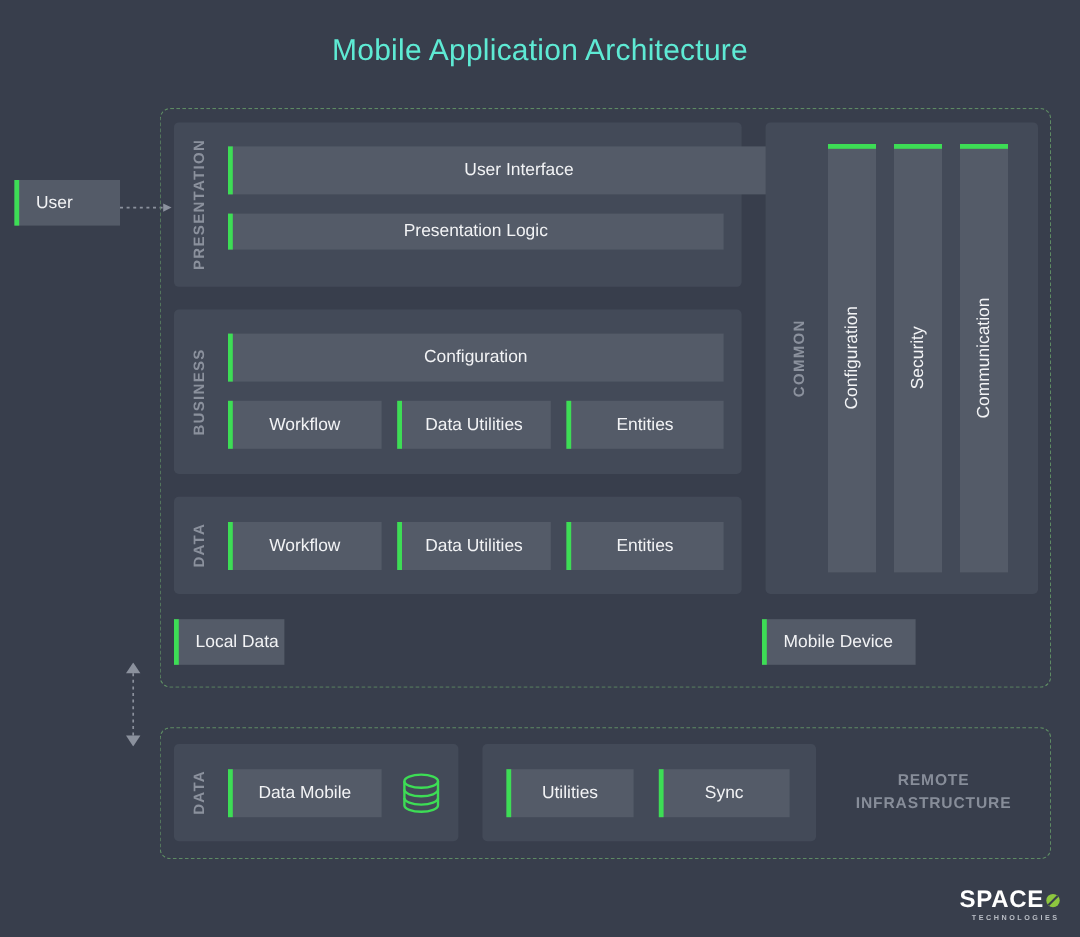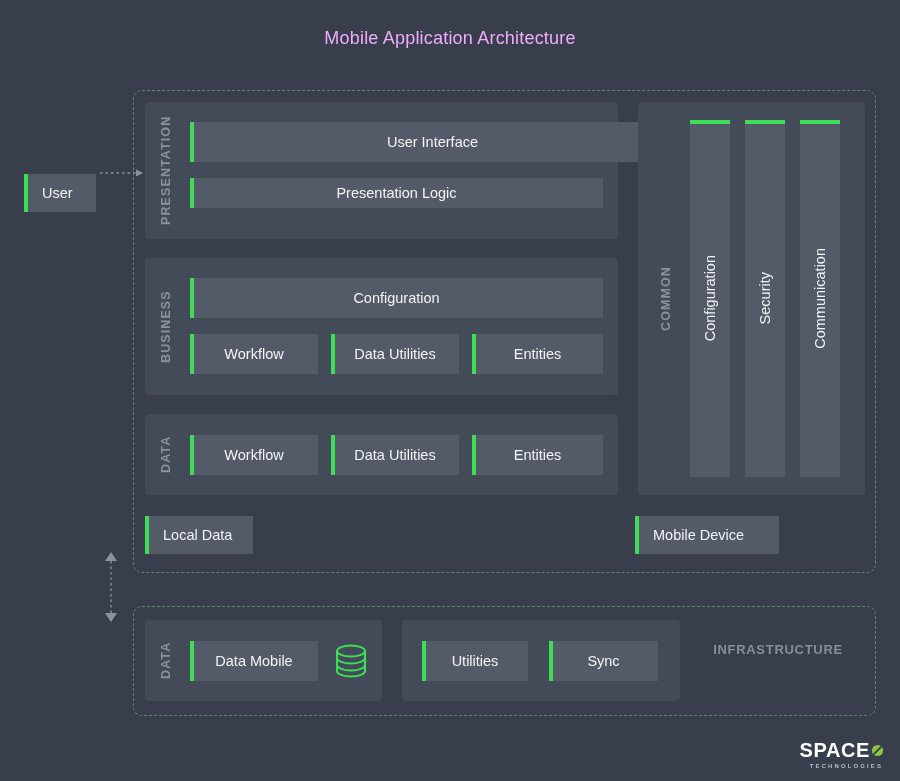--- a/index.html
+++ b/index.html
@@ -16,24 +16,24 @@
     color: #ffffff;
   }
 
   .canvas { position: absolute; inset: 0; }
 
   
   .page-title {
     position: absolute;
     top: 28px; left: 0; right: 0;
     text-align: center;
-    font-size: 18px;
+    font-size: 25px;
     font-weight: 400;
     letter-spacing: .2px;
-    color: #f0abfc;
+    color: #5eead4;
   }
 
   
   .dashed-region {
     position: absolute;
     border: 1.5px dashed #5d8a63;
     border-radius: 9px;
     box-sizing: border-box;
   }
 
@@ -171,21 +171,21 @@
   }
   .logo-mark { margin-left: 1px; display: inline-flex; }
 </style>
 </head>
 <body>
 
 <div class="canvas">
 
   <div class="page-title">Mobile Application Architecture</div>
 
-  <div class="box left" style="left:24px; top:150px; width:72px; height:38px;margin-top:24px;">
+  <div class="box left" style="left:12px; top:150px; width:88px; height:38px;">
     <span>User</span>
   </div>
 
   <svg class="user-arrow" viewBox="0 0 44 10">
     <line x1="0" y1="5" x2="36" y2="5" stroke="#8b919d" stroke-width="1.4" stroke-dasharray="2.5,3"></line>
     <path d="M36,1.5 L43,5 L36,8.5 Z" fill="#8b919d"></path>
   </svg>
 
   <div class="dashed-region" style="left:133px; top:90px; width:743px; height:483px;"></div>
 
@@ -221,25 +221,25 @@
   <div class="box" style="left:190px; top:435px; width:128px; height:40px;">
     <span>Workflow</span>
   </div>
   <div class="box" style="left:331px; top:435px; width:128px; height:40px;">
     <span>Data Utilities</span>
   </div>
   <div class="box" style="left:472px; top:435px; width:131px; height:40px;">
     <span>Entities</span>
   </div>
 
-  <div class="box left" style="left:145px; top:516px; width:108px; height:38px;">
+  <div class="box left" style="left:145px; top:516px; width:92px; height:38px;">
     <span>Local Data</span>
   </div>
 
-  <div class="box left" style="left:635px; top:516px; width:144px; height:38px;">
+  <div class="box left" style="left:635px; top:516px; width:128px; height:38px;">
     <span>Mobile Device</span>
   </div>
 
   <div class="panel" style="left:638px; top:102px; width:227px; height:393px;"></div>
   <div class="vlabel" style="left:655px; top:102px; width:22px; height:393px;">COMMON</div>
 
   <div class="vcol" style="left:690px; top:120px; width:40px; height:357px;">
     <span class="vcol-text">Configuration</span>
   </div>
   <div class="vcol" style="left:745px; top:120px; width:40px; height:357px;">
@@ -274,20 +274,21 @@
   <div class="panel" style="left:402px; top:620px; width:278px; height:81px;"></div>
 
   <div class="box" style="left:422px; top:641px; width:106px; height:40px;">
     <span>Utilities</span>
   </div>
   <div class="box" style="left:549px; top:641px; width:109px; height:40px;">
     <span>Sync</span>
   </div>
 
   <div class="remote-caption" style="left:690px; top:640px; width:176px;">
+    <div>REMOTE</div>
     <div>INFRASTRUCTURE</div>
   </div>
 
   <div class="logo">
     <div class="logo-main">
       <span>SPACE</span>
       <span class="logo-mark">
         <svg width="13" height="13" viewBox="0 0 13 13">
           <circle cx="6.5" cy="6.5" r="5.6" fill="#8dc63f"></circle>
           <line x1="2.6" y1="10.4" x2="10.4" y2="2.6" stroke="#383e4c" stroke-width="1.8"></line>

